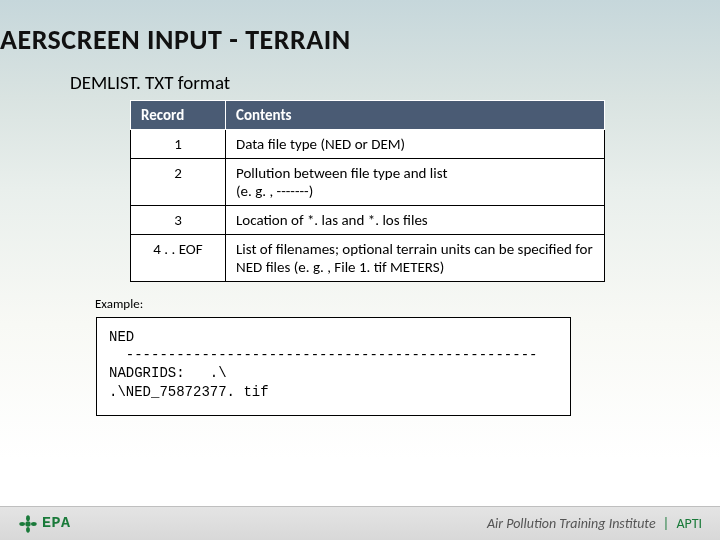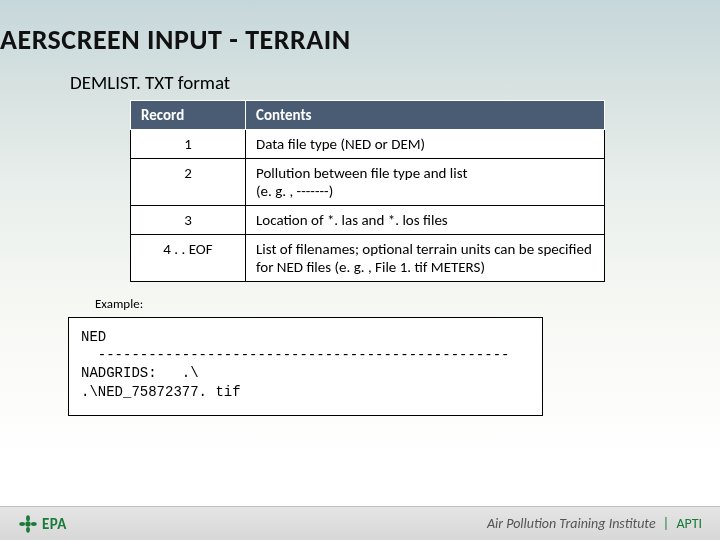--- a/index.html
+++ b/index.html
@@ -29,36 +29,36 @@
     font-size: 15px;
   }
   .tbl th {
     background: #4a5b74;
     color: #fff;
     text-align: left;
     font-weight: 700;
     padding: 5px 10px;
     border: 1px solid #fff;
   }
-  .tbl th:first-child { text-align: left; width: 115px; }
+  .tbl th:first-child { text-align: left; width: 95px; }
   .tbl td {
     background: #fff;
     border: 1px solid #000;
     padding: 5px 10px;
     vertical-align: top;
     color: #000;
   }
   .tbl td.rec { text-align: center; }
   .example-label {
     margin: 14px 0 6px 95px;
     font-size: 13px;
     color: #000;
   }
   .codebox {
-    margin-left: 68px;
+    margin-left: 96px;
     width: 475px;
     border: 1px solid #000;
     background: #fff;
     padding: 10px 8px 14px 12px;
     font-family: "Courier New", monospace;
     font-size: 14px;
     color: #000;
     white-space: pre;
     line-height: 1.3;
   }
@@ -66,21 +66,21 @@
     position: absolute;
     bottom: 0; left: 0; right: 0;
     height: 34px;
     background: linear-gradient(180deg, #e4e4e4 0%, #d8d8d8 100%);
     border-top: 1px solid #bfbfbf;
     display: flex;
     align-items: center;
     justify-content: space-between;
     padding: 0 18px;
   }
-  .epa-logo { display: flex; align-items: center; gap: 4px; }
+  .epa-logo { display: flex; align-items: center; gap: 4px; font-family: Liberation Mono, monospace; }
   .epa-flower {
     width: 20px; height: 20px; position: relative;
   }
   .epa-flower svg { width: 20px; height: 20px; }
   .epa-text { color: #1a7a3a; font-weight: 700; font-size: 15px; letter-spacing: 0.5px; }
   .apti {
     font-style: italic;
     font-size: 14px;
     color: #555;
     text-align: right;

